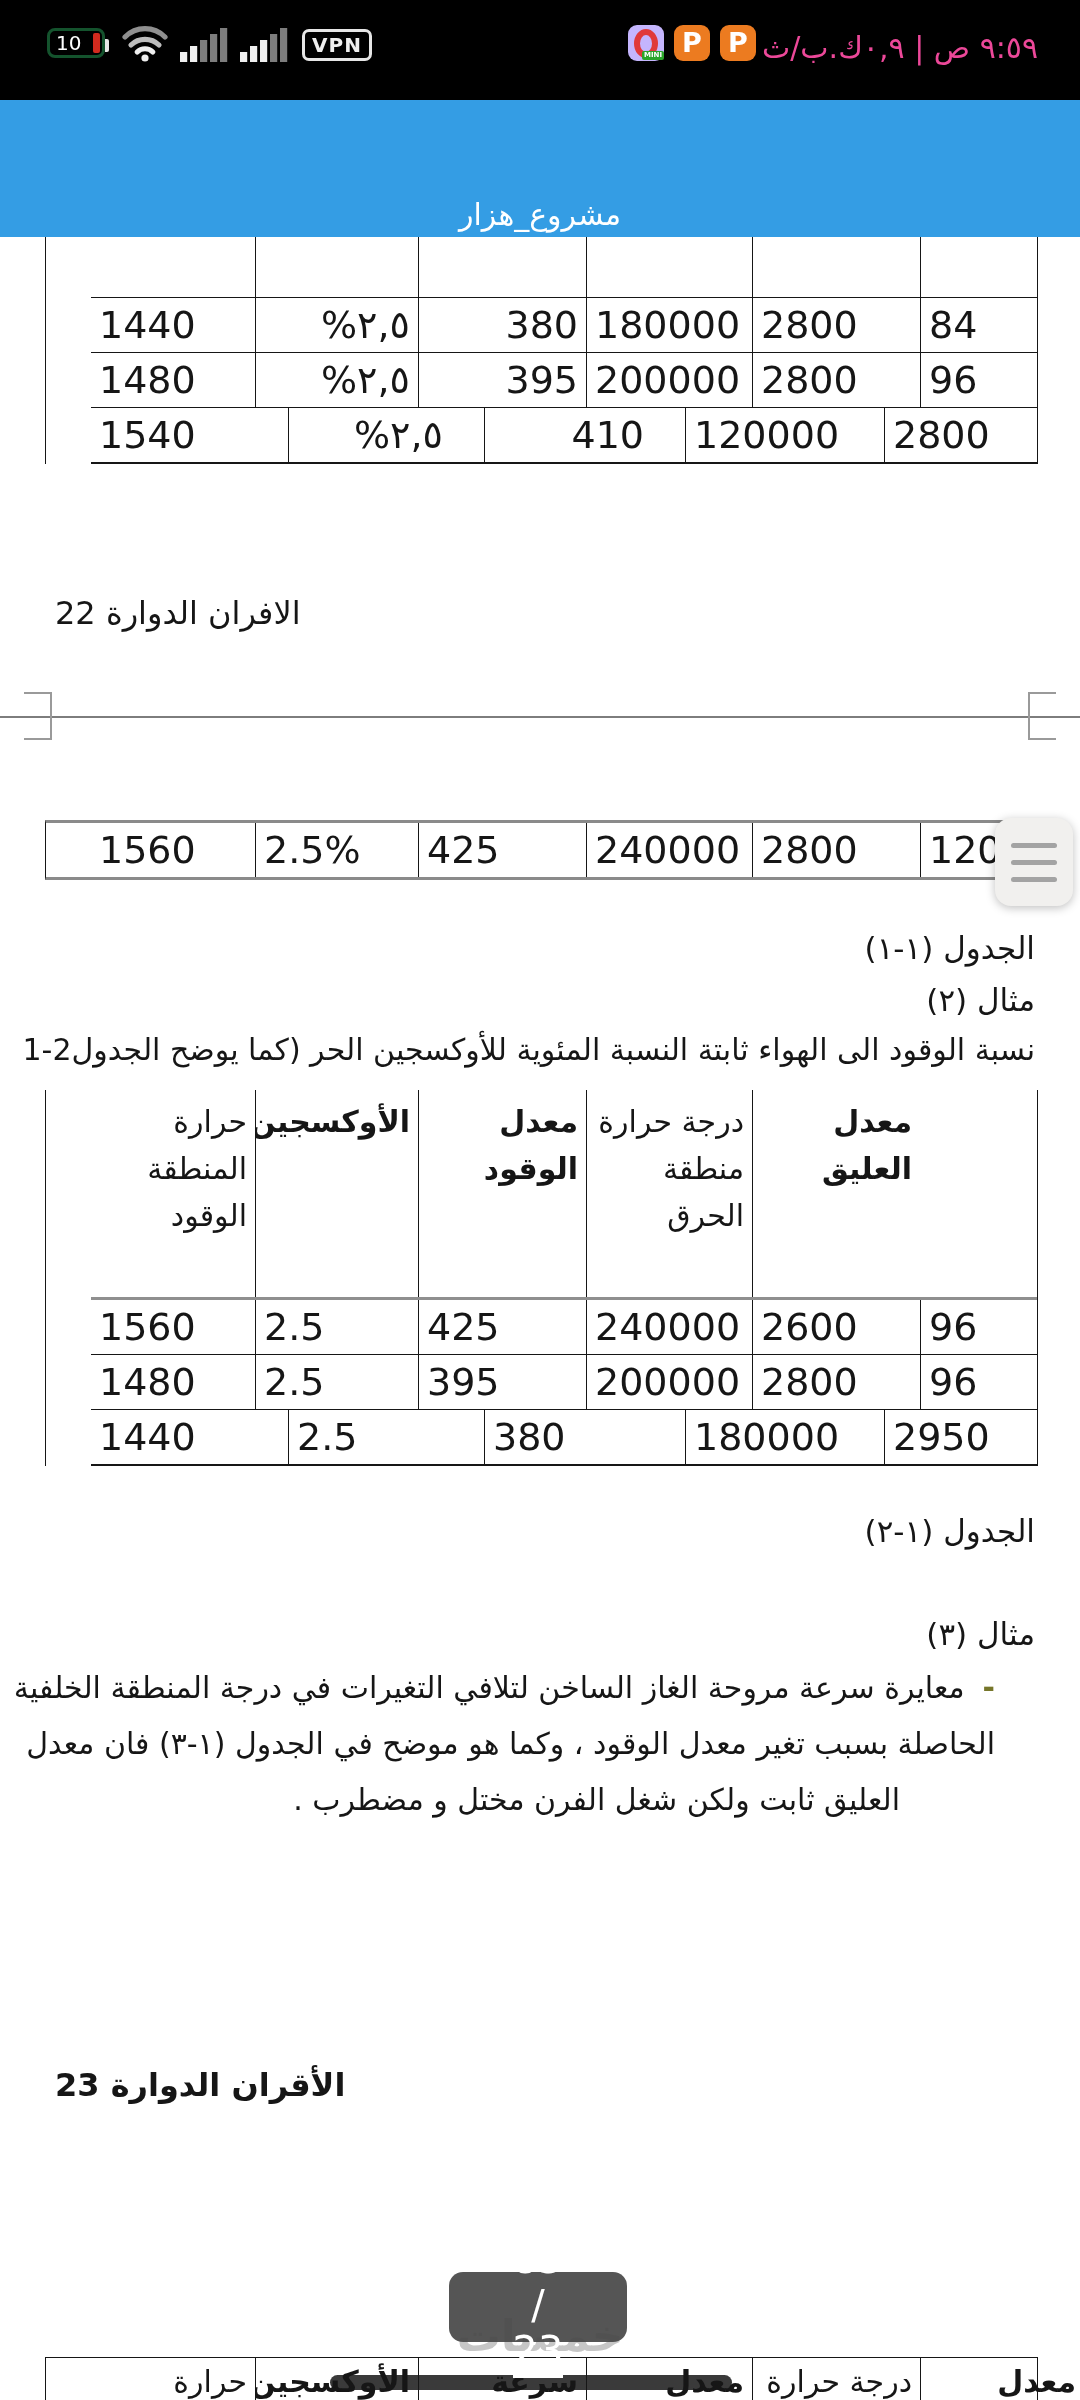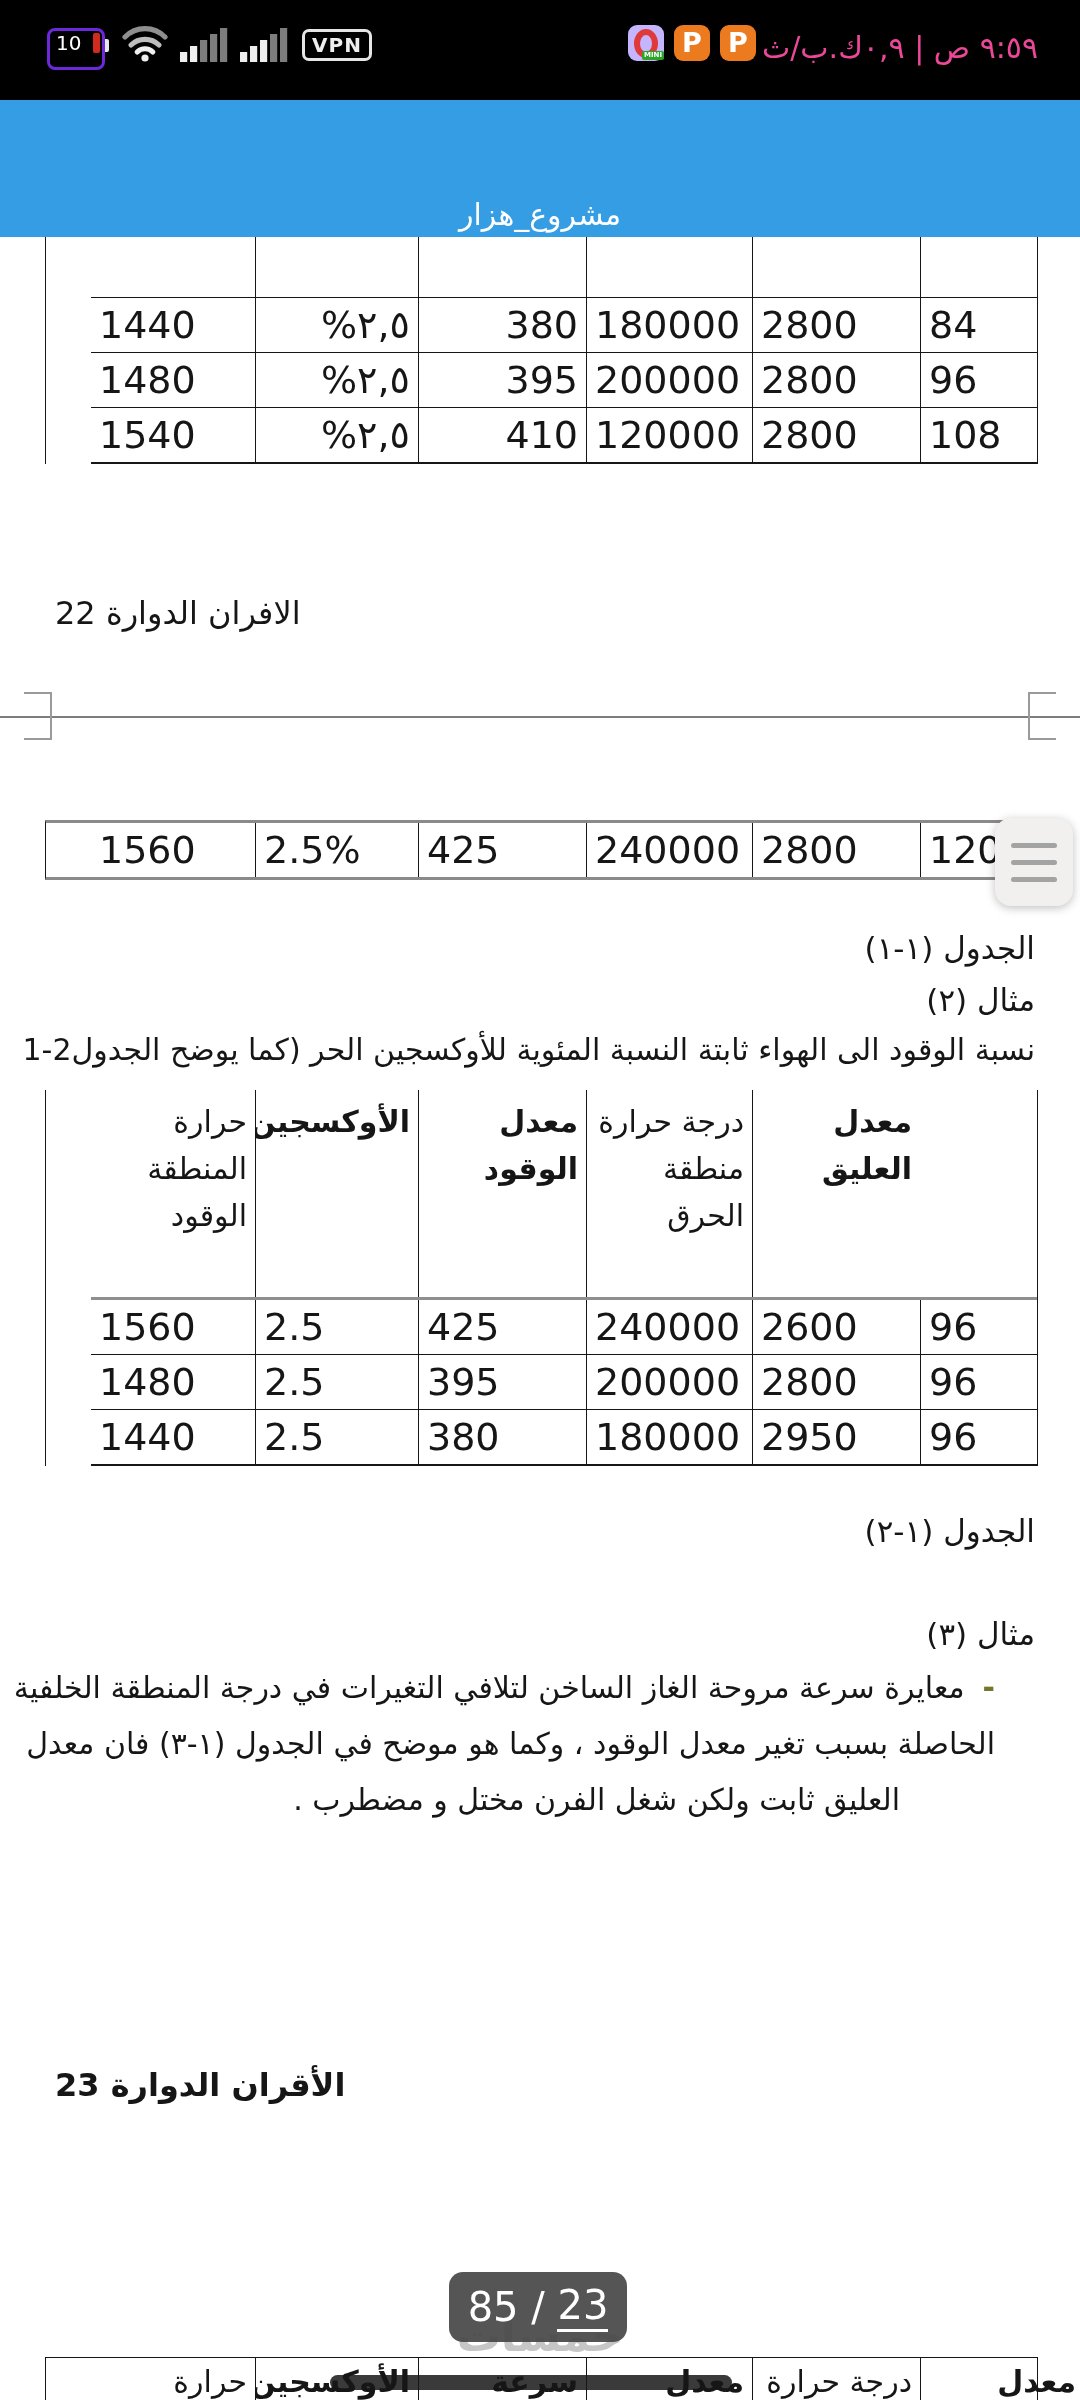--- a/index.html
+++ b/index.html
@@ -1,20 +1,20 @@
 <!DOCTYPE html>
 <html><head>
 <meta charset="utf-8">
 <style>
   html,body{margin:0;padding:0;background:#222;}
   .screen{position:relative;width:1080px;height:2400px;background:#ffffff;overflow:hidden;
           font-family:"DejaVu Sans",sans-serif;color:#161616;margin:0 auto;}
   
   .statusbar{position:absolute;left:0;top:0;width:1080px;height:100px;background:#000;}
-  .battery{position:absolute;left:47px;top:28px;width:58px;height:42px;border:3px solid #6d28d9;
+  .battery{position:absolute;left:47px;top:28px;width:58px;height:30px;border:3px solid #14532d;
            border-radius:8px;box-sizing:border-box;}
   .battery .lvl{position:absolute;left:6px;top:0px;color:#fff;font-size:20px;line-height:24px;}
   .battery .red{position:absolute;right:2px;top:2px;width:7px;height:20px;background:#d22a1e;border-radius:2px;}
   .battery .nub{position:absolute;right:-7px;top:8px;width:4px;height:13px;background:#e8e8e8;border-radius:0 2px 2px 0;}
   .sicon{position:absolute;top:24px;}
   .vpn{position:absolute;left:302px;top:29px;border:3px solid #e6e6e6;border-radius:7px;color:#efefef;
        font-size:20px;font-weight:bold;letter-spacing:1px;padding:1px 7px;line-height:24px;}
   .appicon{position:absolute;top:25px;width:36px;height:36px;border-radius:9px;}
   .opera{background:#c4b5fd;}
   .opera .ring{position:absolute;left:6px;top:4px;width:17px;height:22px;border:6px solid #e03939;border-radius:50%;box-sizing:content-box;width:12px;height:17px;}
@@ -23,21 +23,21 @@
   .psiphon{background:#ec7b20;color:#fff;font-weight:bold;font-size:27px;text-align:center;line-height:36px;}
   .stat-text{position:absolute;left:762px;top:28px;width:280px;height:44px;line-height:40px;color:#ec4899;
              font-size:30px;direction:rtl;text-align:left;white-space:nowrap;}
   
   .appheader{position:absolute;left:0;top:100px;width:1080px;height:137px;background:#349de4;}
   .apptitle{position:absolute;left:0;bottom:5px;width:100%;text-align:center;color:#fff;font-size:30px;white-space:nowrap;}
   
   .dtable{position:absolute;left:45px;width:993px;border-left:1px solid #161616;border-right:1px solid #161616;box-sizing:border-box;background:transparent;}
   .trow{display:grid;grid-template-columns:164px 163px 168px 166px 168px 164px;border-bottom:1px solid #161616;height:54px;margin-left:45px;}
   .trow.emptyrow{height:60px;}
-  .trow.lastrow{border-bottom:2px solid #161616;}
+  .trow.lastrow{border-bottom:2px solid #161616;gap:33px;}
   .trow.hrow{height:207px;border-bottom:3px solid #8f8f8f;}
   .trow.bottomrow{height:43px;border-bottom:none;}
   .tcell{height:100%;border-left:1px solid #161616;box-sizing:border-box;font-size:38px;
          display:flex;align-items:center;justify-content:flex-end;padding:0 8px;overflow:hidden;}
   .tcell:first-child{border-left:none;}
   .tcell.l{justify-content:flex-start;padding-left:10px;}
   .hrow .tcell,.bottomrow .tcell{display:block;font-size:30px;text-align:right;line-height:47px;padding-top:8px;}
   .bottomrow .tcell{padding-top:4px;line-height:40px;}
   .b{font-weight:bold;}
   #table1{top:237px;}
@@ -221,21 +221,21 @@
     <div class="pline">
       <span class="bmark" style="color: rgb(118, 118, 42);">-</span><span>معايرة سرعة مروحة الغاز الساخن لتلافي التغيرات في درجة المنطقة الخلفية</span>
     </div>
     <div class="pline">الحاصلة بسبب تغير معدل الوقود ، وكما هو موضح في الجدول (١-٣) فان معدل</div>
     <div class="pline ind3">العليق ثابت ولكن شغل الفرن مختل و مضطرب .</div>
   </div>
 
   <div class="h-left" style="top:2066px;font-weight:bold">الأقران الدوارة 23</div>
 
   <div class="watermark" style="color: rgb(198, 198, 198);">خمسات</div>
-  <div class="pagepill" style="background: rgba(72, 72, 72, 0.93);">
+  <div class="pagepill" style="background: rgba(72, 72, 72, 0.93); flex-direction: column;">
     <span>85</span>
       <span style="white-space:pre"> / </span>
       <span class="cur">23</span>
   </div>
 
   <div class="darkbar"></div>
   <div class="dtable" id="bottomtable">
       <div class="trow bottomrow">
         <div class="tcell" dir="rtl">حرارة</div>
         <div class="tcell b" dir="rtl">الأوكسجين</div>

